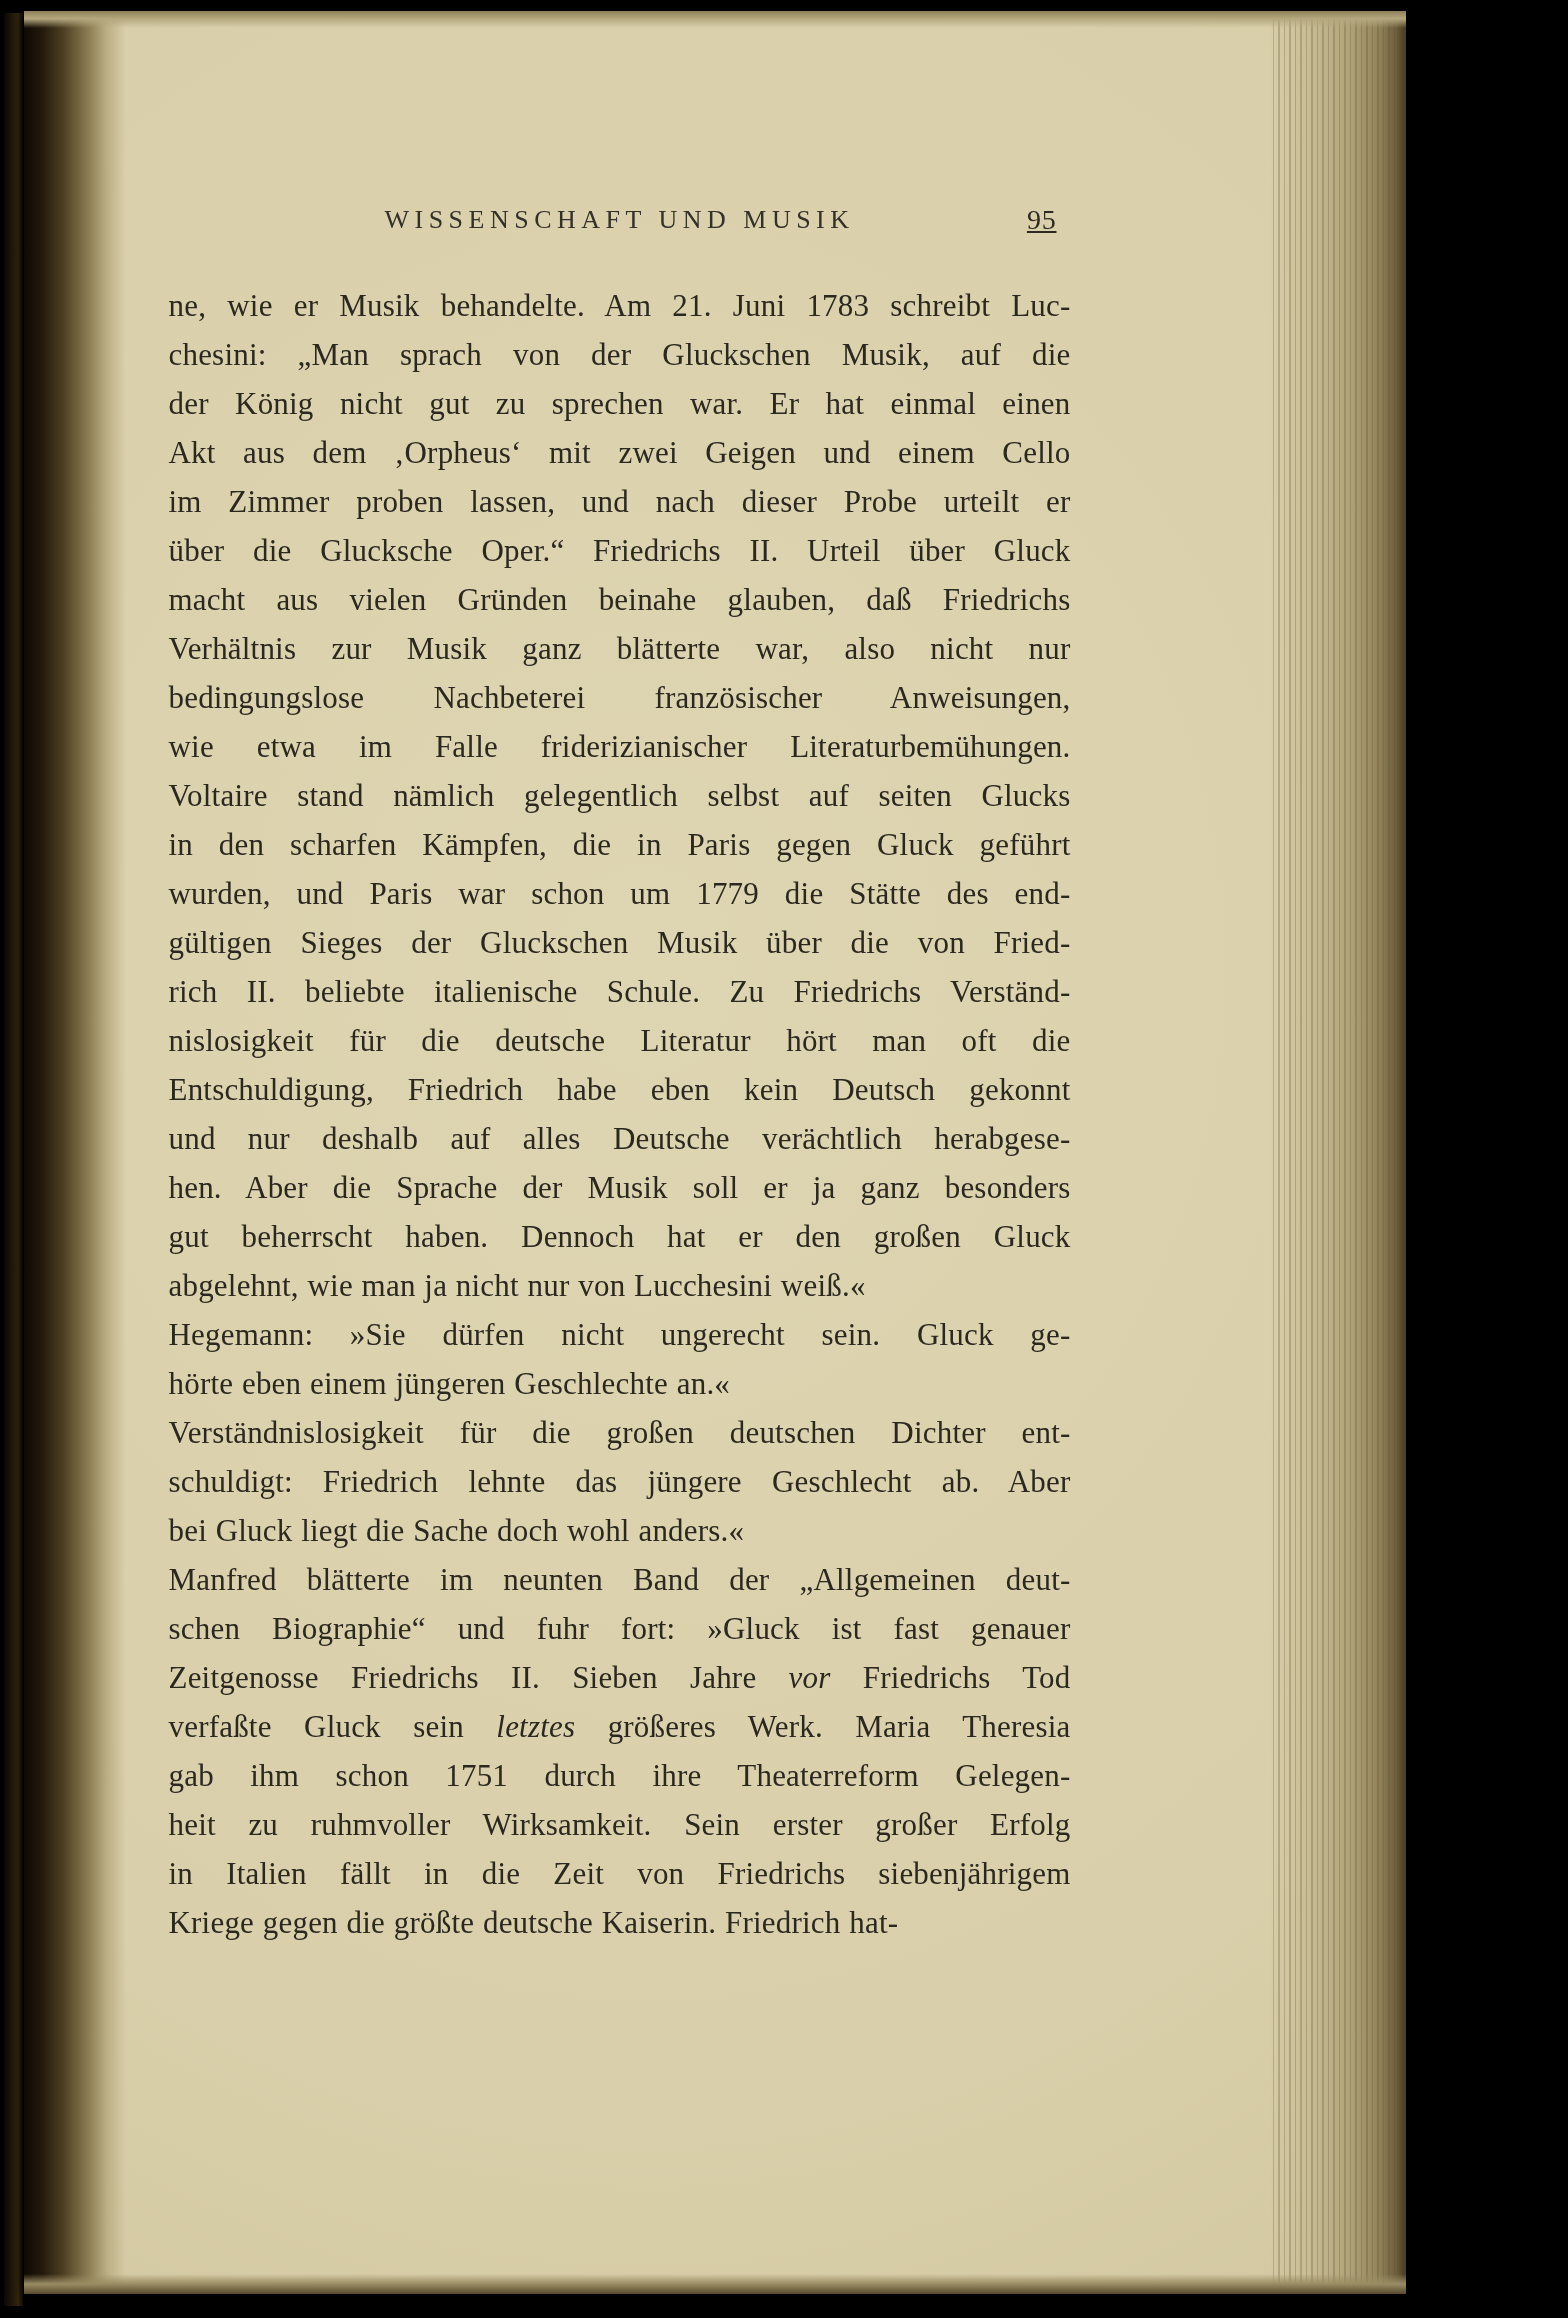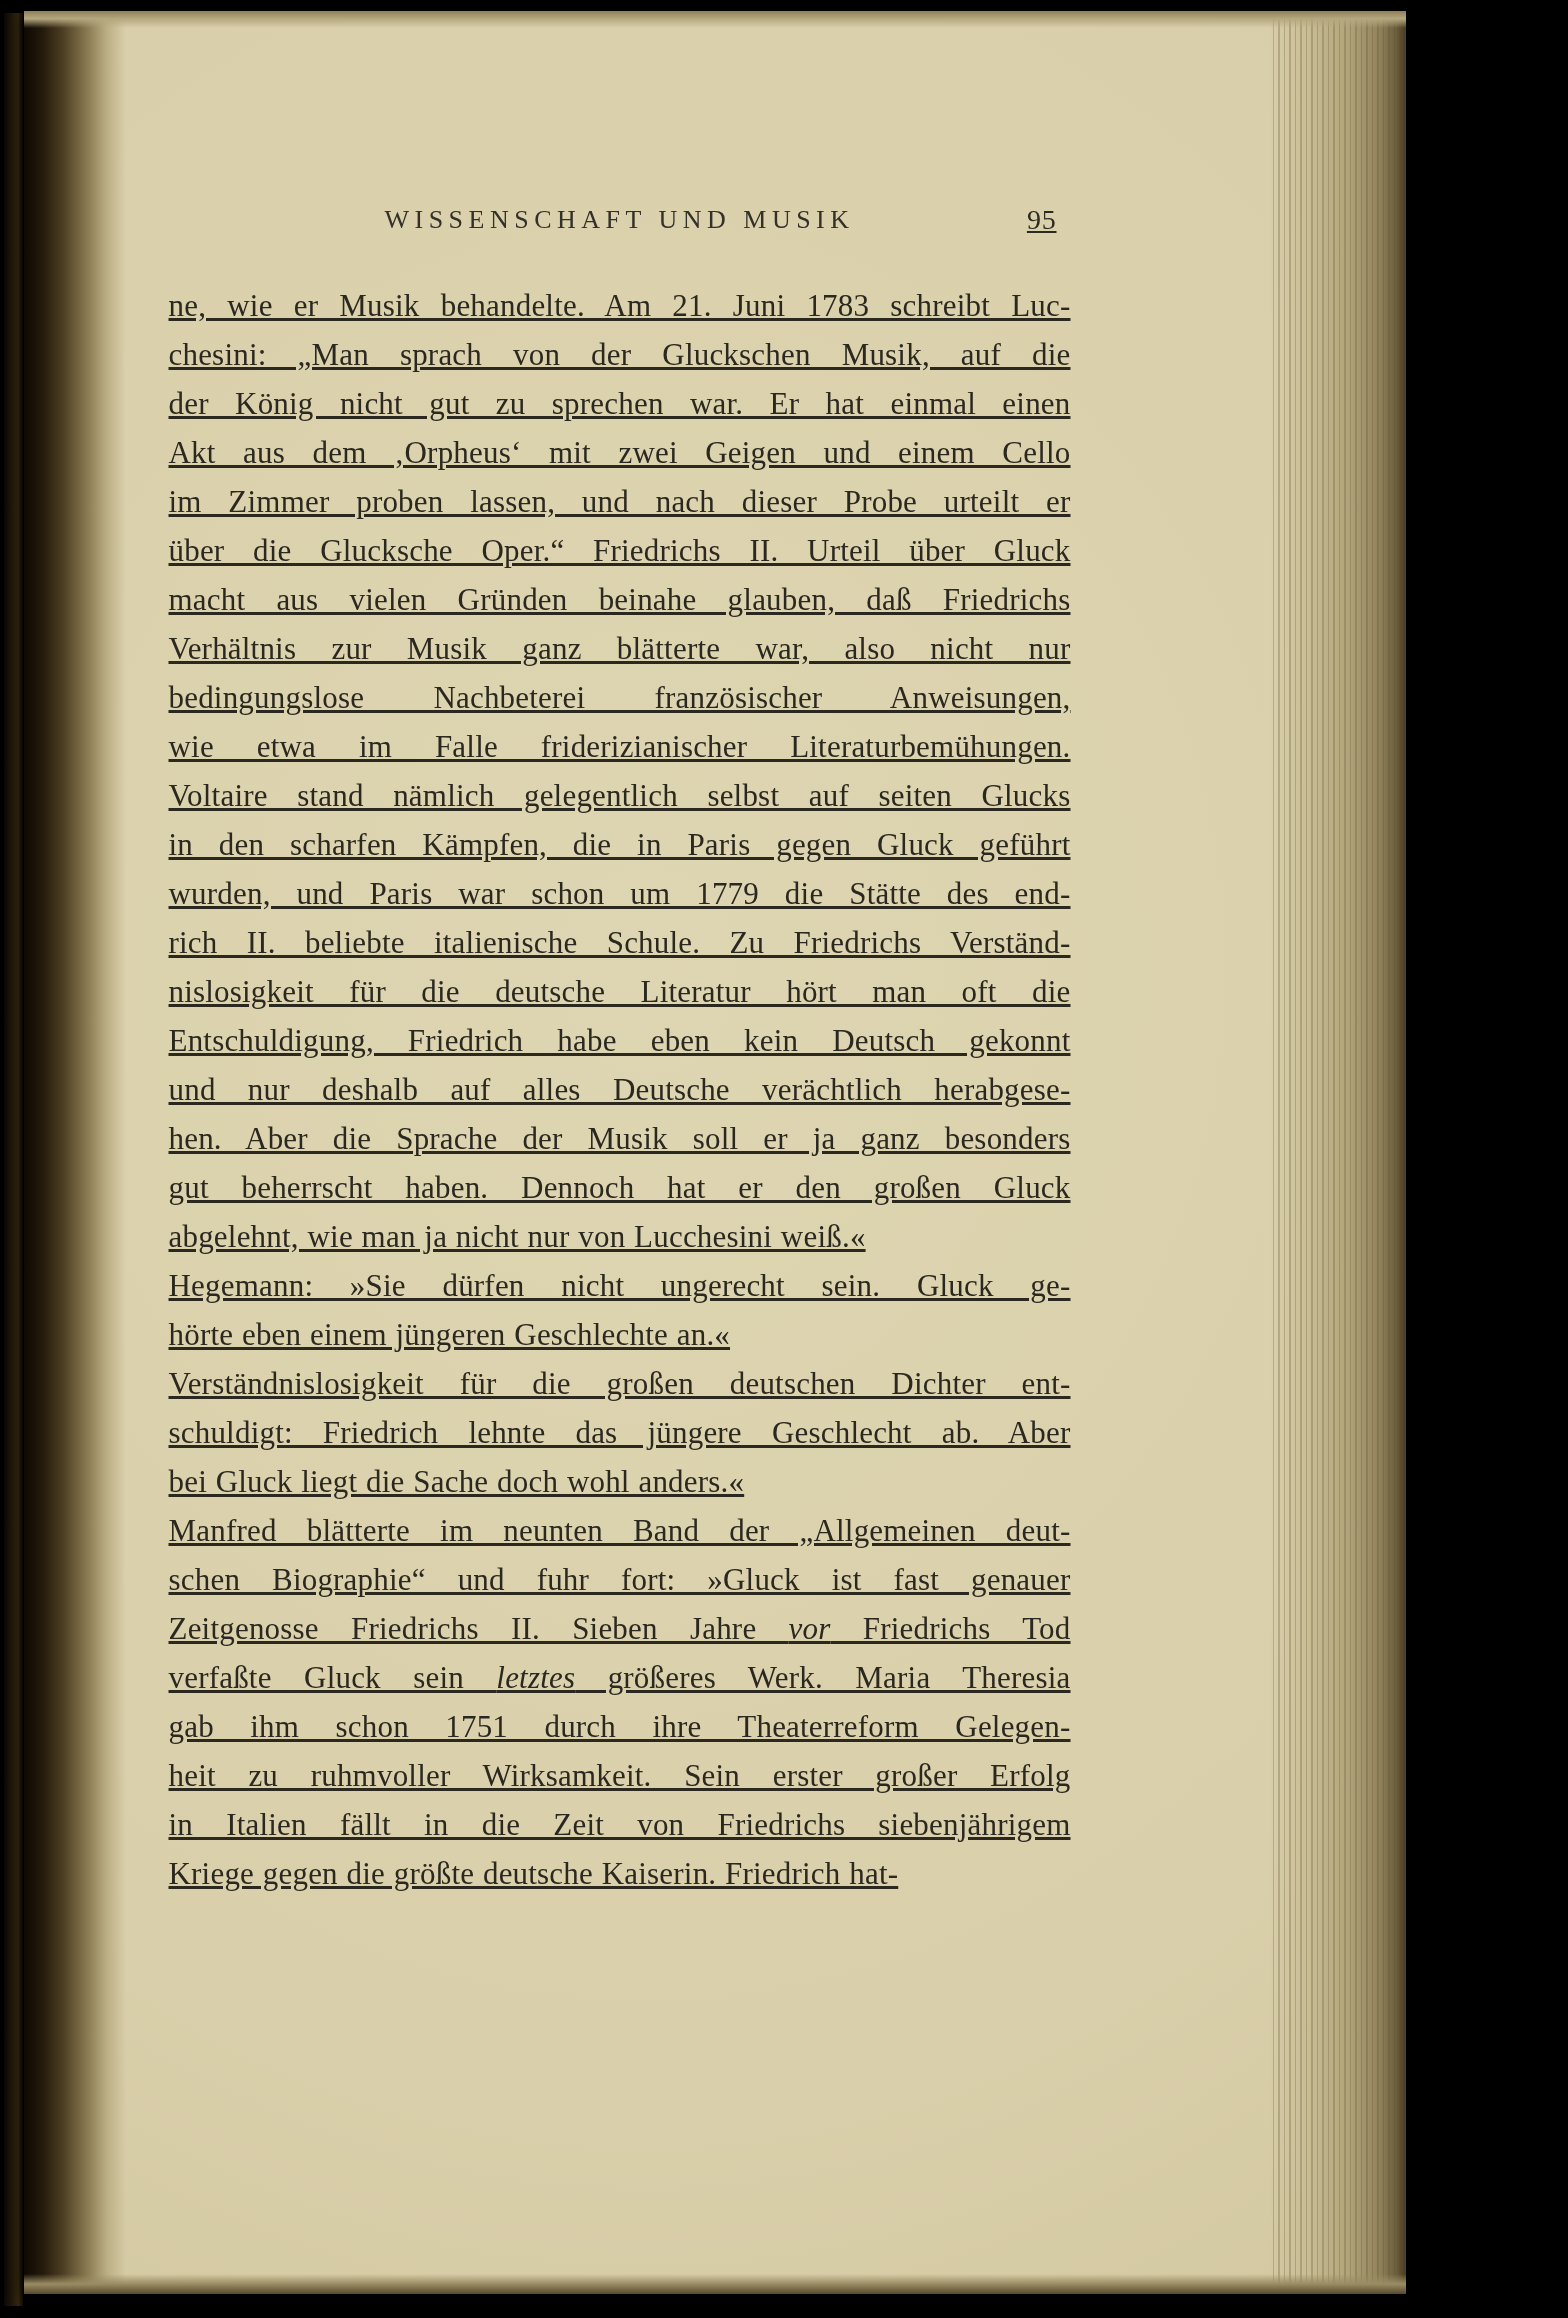--- a/index.html
+++ b/index.html
@@ -113,21 +113,20 @@
     right: 14px;
     top: 0;
     font-size: 28px;
     line-height: 41px;
     letter-spacing: 0.8px;
     color: #2e2a22;
     text-decoration: underline;
   }
   .text-block {
     width: 100%;
-    text-decoration: underline;
   }
   .line {
     font-size: 31px;
     line-height: 49px;
     height: 49px;
     white-space: normal;
     text-align: justify;
     text-align-last: justify;
     letter-spacing: 0.2px;
     word-spacing: 0.8px;
@@ -165,20 +164,21 @@
           <div class="line"><span>Akt aus dem ‚Orpheus‘ mit zwei Geigen und einem Cello</span></div>
           <div class="line"><span>im Zimmer proben lassen, und nach dieser Probe urteilt er</span></div>
           <div class="line"><span>über die Glucksche Oper.“ Friedrichs II. Urteil über Gluck</span></div>
           <div class="line"><span>macht aus vielen Gründen beinahe glauben, daß Friedrichs</span></div>
           <div class="line"><span>Verhältnis zur Musik ganz blätterte war, also nicht nur</span></div>
           <div class="line"><span>bedingungslose Nachbeterei französischer Anweisungen,</span></div>
           <div class="line"><span>wie etwa im Falle friderizianischer Literaturbemühungen.</span></div>
           <div class="line"><span>Voltaire stand nämlich gelegentlich selbst auf seiten Glucks</span></div>
           <div class="line"><span>in den scharfen Kämpfen, die in Paris gegen Gluck geführt</span></div>
           <div class="line"><span>wurden, und Paris war schon um 1779 die Stätte des end-</span></div>
+          <div class="line"><span>gültigen Sieges der Gluckschen Musik über die von Fried-</span></div>
           <div class="line"><span>rich II. beliebte italienische Schule. Zu Friedrichs Verständ-</span></div>
           <div class="line"><span>nislosigkeit für die deutsche Literatur hört man oft die</span></div>
           <div class="line"><span>Entschuldigung, Friedrich habe eben kein Deutsch gekonnt</span></div>
           <div class="line"><span>und nur deshalb auf alles Deutsche verächtlich herabgese-</span></div>
           <div class="line"><span>hen. Aber die Sprache der Musik soll er ja ganz besonders</span></div>
           <div class="line"><span>gut beherrscht haben. Dennoch hat er den großen Gluck</span></div>
           <div class="line no-j"><span>abgelehnt, wie man ja nicht nur von Lucchesini weiß.«</span></div>
           <div class="line"><span>Hegemann: »Sie dürfen nicht ungerecht sein. Gluck ge-</span></div>
           <div class="line no-j"><span>hörte eben einem jüngeren Geschlechte an.«</span></div>
           <div class="line"><span>Verständnislosigkeit für die großen deutschen Dichter ent-</span></div>

